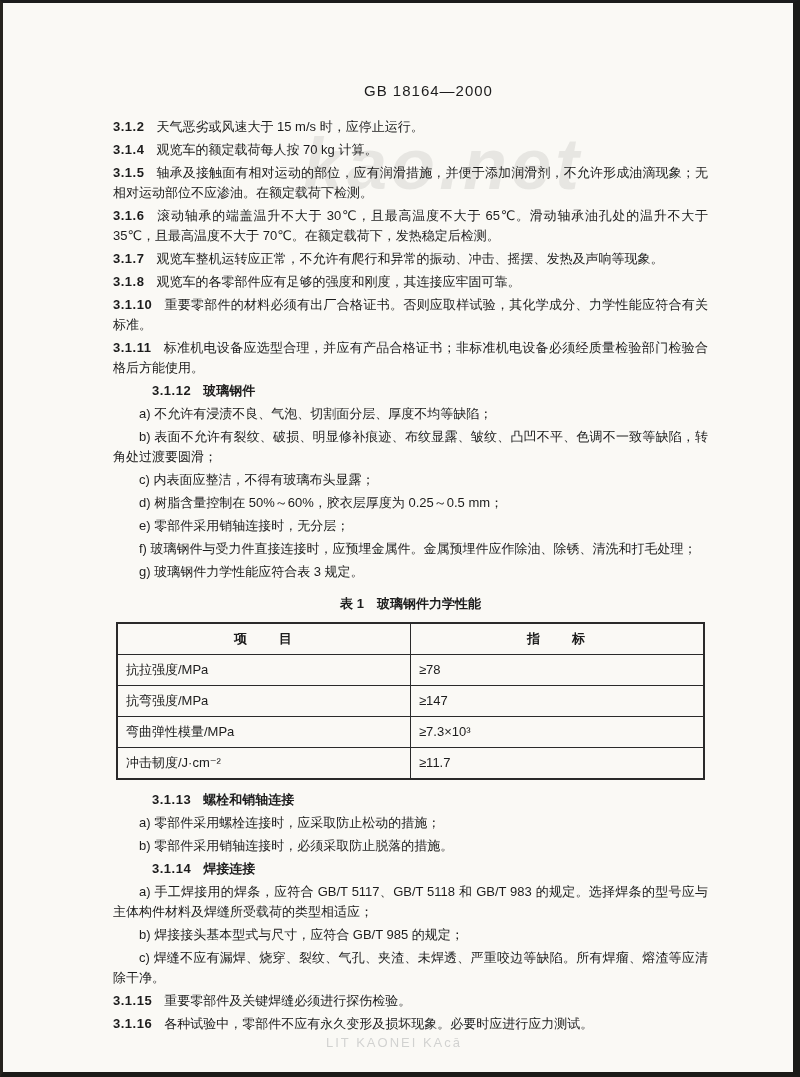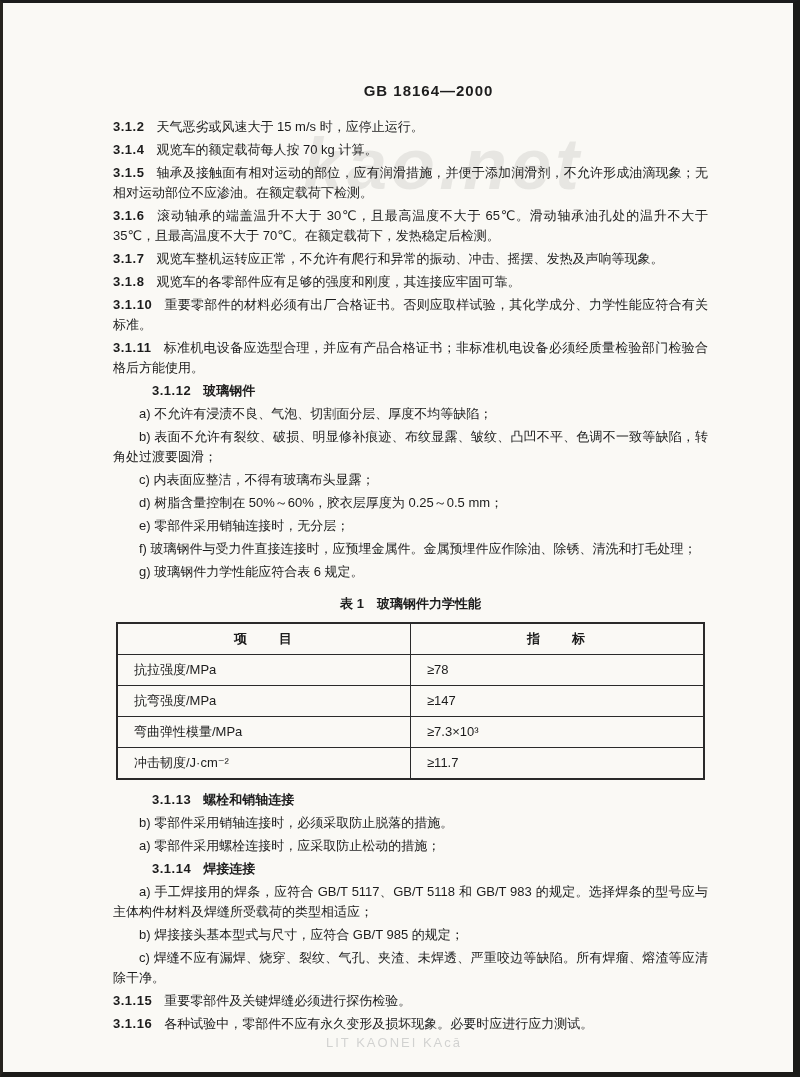--- a/index.html
+++ b/index.html
@@ -18,21 +18,21 @@
   }
   .content{
     position:absolute;
     left:110px;right:85px;top:78px;
     font-size:13px;
     line-height:20px;
   }
   .doc-code{
     text-align:center;
     transform:translateX(18px);
-    font-weight:bold;
+    font-weight:normal;
     font-size:15px;
     letter-spacing:1px;
     margin-bottom:16px;
   }
   .clause{margin:0 0 3px 0; text-align:justify;}
   .clause .num{font-weight:bold; letter-spacing:.5px; margin-right:12px;}
   .clause.sub{text-indent:2em;}
   .clause.boldtitle{font-weight:bold;margin-left:39px;}
   .table-block{margin:8px 0 10px 0;}
   .table-title{
@@ -40,21 +40,21 @@
   }
   table.spec{
     width:99%;
     margin:0 auto;
     border-collapse:collapse;
     border:2px solid #2a2a2a;
     font-size:13px;
   }
   table.spec th, table.spec td{
     border:1px solid #2a2a2a;
-    padding:5px 16px;
+    padding:5px 8px;
     height:17px;
   }
   table.spec th{font-weight:bold; letter-spacing:2px;}
   .watermark{position:absolute; pointer-events:none; color:#000;}
   .wm-top{
     left:300px; top:120px;
     font-size:72px; font-style:italic; font-weight:bold;
     opacity:0.07; letter-spacing:4px;
   }
   .wm-bottom{
@@ -83,21 +83,21 @@
         <p class="clause"><span class="num">3.1.8</span>观览车的各零部件应有足够的强度和刚度，其连接应牢固可靠。</p>
         <p class="clause"><span class="num">3.1.10</span>重要零部件的材料必须有出厂合格证书。否则应取样试验，其化学成分、力学性能应符合有关标准。</p>
         <p class="clause"><span class="num">3.1.11</span>标准机电设备应选型合理，并应有产品合格证书；非标准机电设备必须经质量检验部门检验合格后方能使用。</p>
         <p class="clause boldtitle"><span class="num">3.1.12</span>玻璃钢件</p>
         <p class="clause sub">a) 不允许有浸渍不良、气泡、切割面分层、厚度不均等缺陷；</p>
         <p class="clause sub">b) 表面不允许有裂纹、破损、明显修补痕迹、布纹显露、皱纹、凸凹不平、色调不一致等缺陷，转角处过渡要圆滑；</p>
         <p class="clause sub">c) 内表面应整洁，不得有玻璃布头显露；</p>
         <p class="clause sub">d) 树脂含量控制在 50%～60%，胶衣层厚度为 0.25～0.5 mm；</p>
         <p class="clause sub">e) 零部件采用销轴连接时，无分层；</p>
         <p class="clause sub">f) 玻璃钢件与受力件直接连接时，应预埋金属件。金属预埋件应作除油、除锈、清洗和打毛处理；</p>
-        <p class="clause sub">g) 玻璃钢件力学性能应符合表 6 规定。</p>
+        <p class="clause sub">g) 玻璃钢件力学性能应符合表 3 规定。</p>
       </div>
 
     <div class="table-block">
       <div class="table-title">表 1　玻璃钢件力学性能</div>
       <table class="spec">
         <thead>
           <tr>
             <th style="width:50%">项　　目</th>
             <th>指　　标</th>
           </tr>
@@ -118,22 +118,22 @@
             <tr>
               <td>冲击韧度/J·cm⁻²</td>
               <td>≥11.7</td>
             </tr>
           </tbody>
       </table>
     </div>
 
     <div id="after-table">
         <p class="clause boldtitle"><span class="num">3.1.13</span>螺栓和销轴连接</p>
+        <p class="clause sub">a) 零部件采用螺栓连接时，应采取防止松动的措施；</p>
         <p class="clause sub">b) 零部件采用销轴连接时，必须采取防止脱落的措施。</p>
-        <p class="clause sub">a) 零部件采用螺栓连接时，应采取防止松动的措施；</p>
         <p class="clause boldtitle"><span class="num">3.1.14</span>焊接连接</p>
         <p class="clause sub">a) 手工焊接用的焊条，应符合 GB/T 5117、GB/T 5118 和 GB/T 983 的规定。选择焊条的型号应与主体构件材料及焊缝所受载荷的类型相适应；</p>
         <p class="clause sub">b) 焊接接头基本型式与尺寸，应符合 GB/T 985 的规定；</p>
         <p class="clause sub">c) 焊缝不应有漏焊、烧穿、裂纹、气孔、夹渣、未焊透、严重咬边等缺陷。所有焊瘤、熔渣等应清除干净。</p>
         <p class="clause"><span class="num">3.1.15</span>重要零部件及关键焊缝必须进行探伤检验。</p>
         <p class="clause"><span class="num">3.1.16</span>各种试验中，零部件不应有永久变形及损坏现象。必要时应进行应力测试。</p>
       </div>
   </div>
 
   <div class="watermark wm-bottom">LIT KAONEI KAcā</div>

